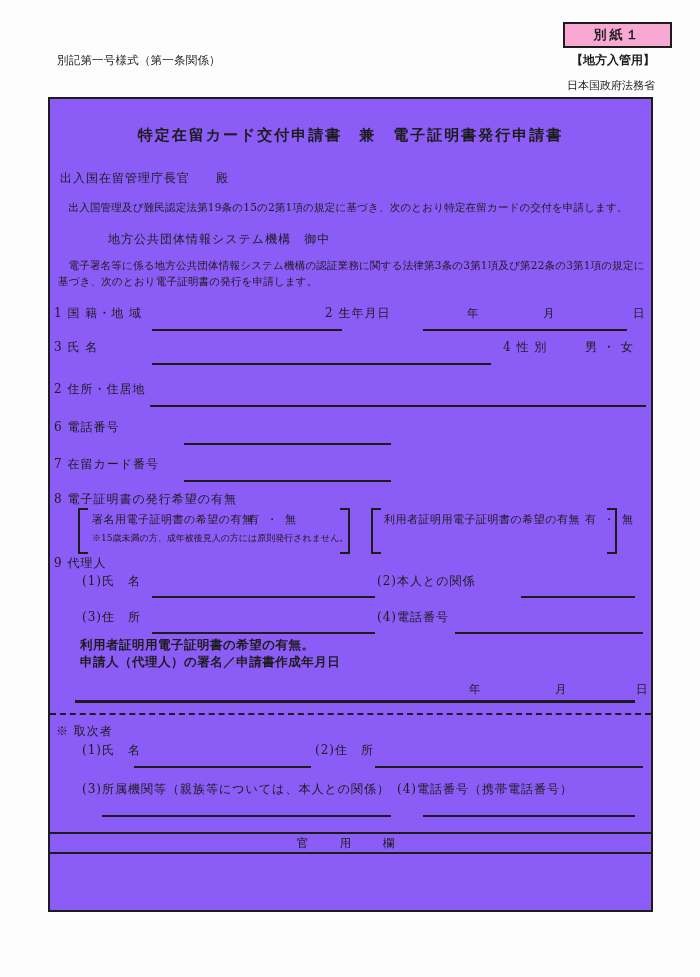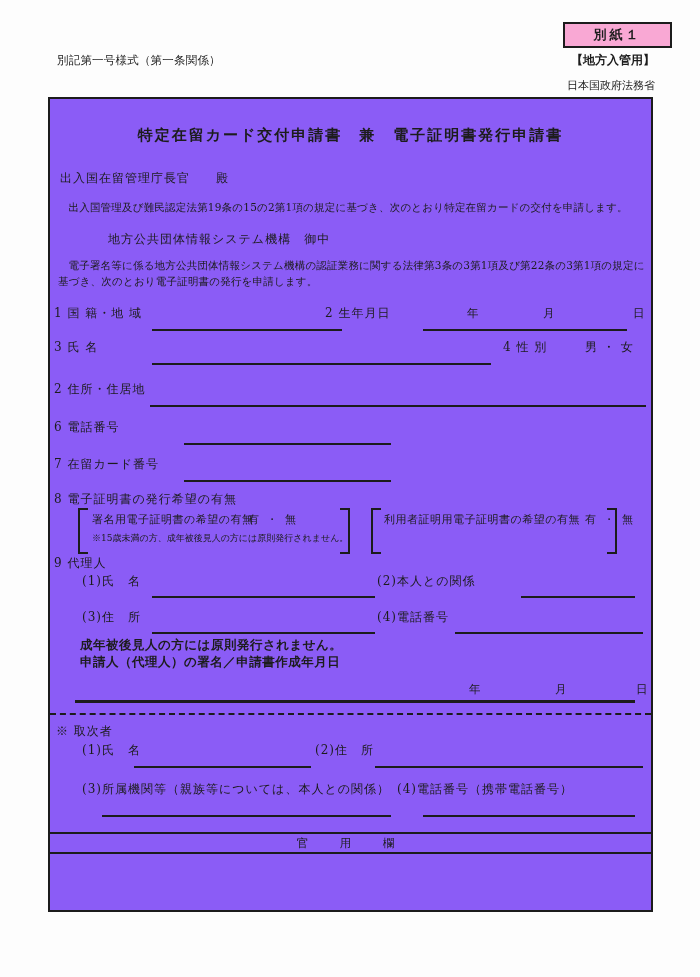--- a/index.html
+++ b/index.html
@@ -113,21 +113,21 @@
     <div class="abs lbl" style="left:32px; top:474px;">(1)氏　名</div>
     <div class="abs lbl" style="left:327px; top:474px;">(2)本人との関係</div>
     <div class="line" style="left:102px; top:497px; width:223px;"></div>
     <div class="line" style="left:471px; top:497px; width:114px;"></div>
 
     <div class="abs lbl" style="left:32px; top:510px;">(3)住　所</div>
     <div class="abs lbl" style="left:327px; top:510px;">(4)電話番号</div>
     <div class="line" style="left:102px; top:533px; width:223px;"></div>
     <div class="line" style="left:405px; top:533px; width:188px;"></div>
 
-    <div class="abs decl" style="left:30px; top:538px;">成年被後見人の方には原則発行されません。</div>
+    <div class="abs decl" style="left:30px; top:538px;">利用者証明用電子証明書の希望の有無。</div>
     <div class="abs decl" style="left:30px; top:555px;">申請人（代理人）の署名／申請書作成年月日</div>
 
     <span class="abs unit" style="left:419px; top:583px;">年</span>
     <span class="abs unit" style="left:505px; top:583px;">月</span>
     <span class="abs unit" style="left:586px; top:583px;">日</span>
 
     <div class="line thick" style="left:25px; top:601px; width:560px;"></div>
 
     <div class="dashed" style="top:614px;"></div>
 

